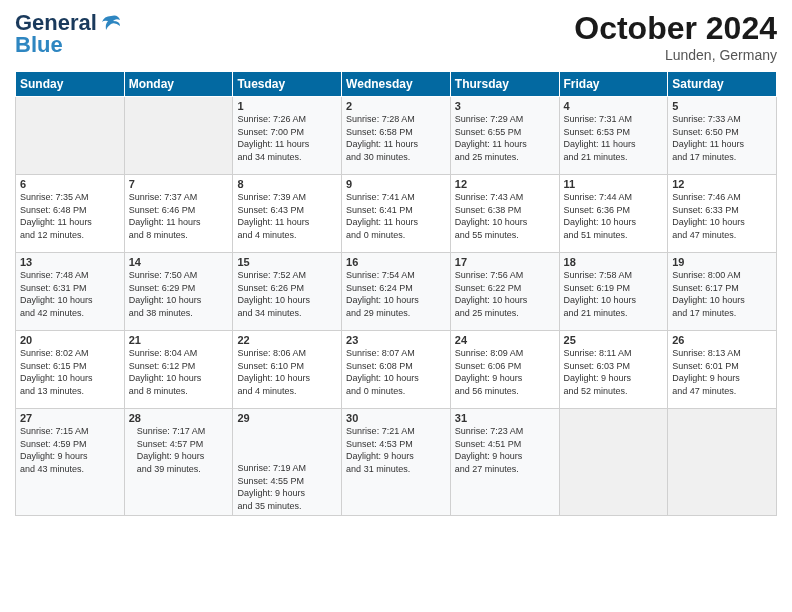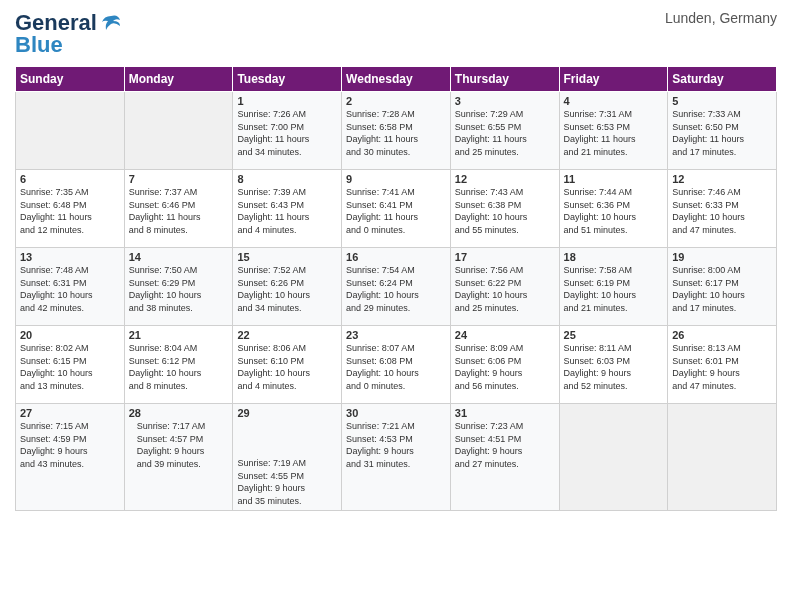--- a/index.html
+++ b/index.html
@@ -37,21 +37,21 @@
       font-size: 14px;
       color: #555;
       text-align: right;
     }
     table {
       width: 100%;
       border-collapse: collapse;
       table-layout: fixed;
     }
     thead tr th {
-      background-color: #701a75;
+      background-color: #0369a1;
       color: #fff;
       font-size: 12px;
       font-weight: bold;
       padding: 5px 4px;
       text-align: left;
       border: 1px solid #fff;
     }
     tbody tr td {
       vertical-align: top;
       border: 1px solid #d0d0d0;
@@ -90,20 +90,21 @@
     <div class="logo">
       <div style="display:flex;align-items:center;gap:3px;">
         <span style="font-size:22px;font-weight:bold;color:#1a3a5c;">General</span>
         <svg width="22" height="22" viewBox="0 0 22 22">
           <path d="M11 4 Q18 2 20 8 Q16 6 13 9 Q20 9 20 14 Q15 10 11 12 Q8 14 6 18 Q5 12 8 9 Q4 8 2 10 Q4 4 11 4Z" fill="#2e86c1"></path>
         </svg>
       </div>
       <span style="font-size:22px;font-weight:bold;color:#2e86c1;margin-top:-4px;">Blue</span>
     </div>
     <div class="title-section">
+      <div class="month-title">October 2024</div>
       <div class="location">Lunden, Germany</div>
     </div>
   </div>
 
   <table>
     <thead>
       <tr>
         <th>Sunday</th>
         <th>Monday</th>
         <th>Tuesday</th>

